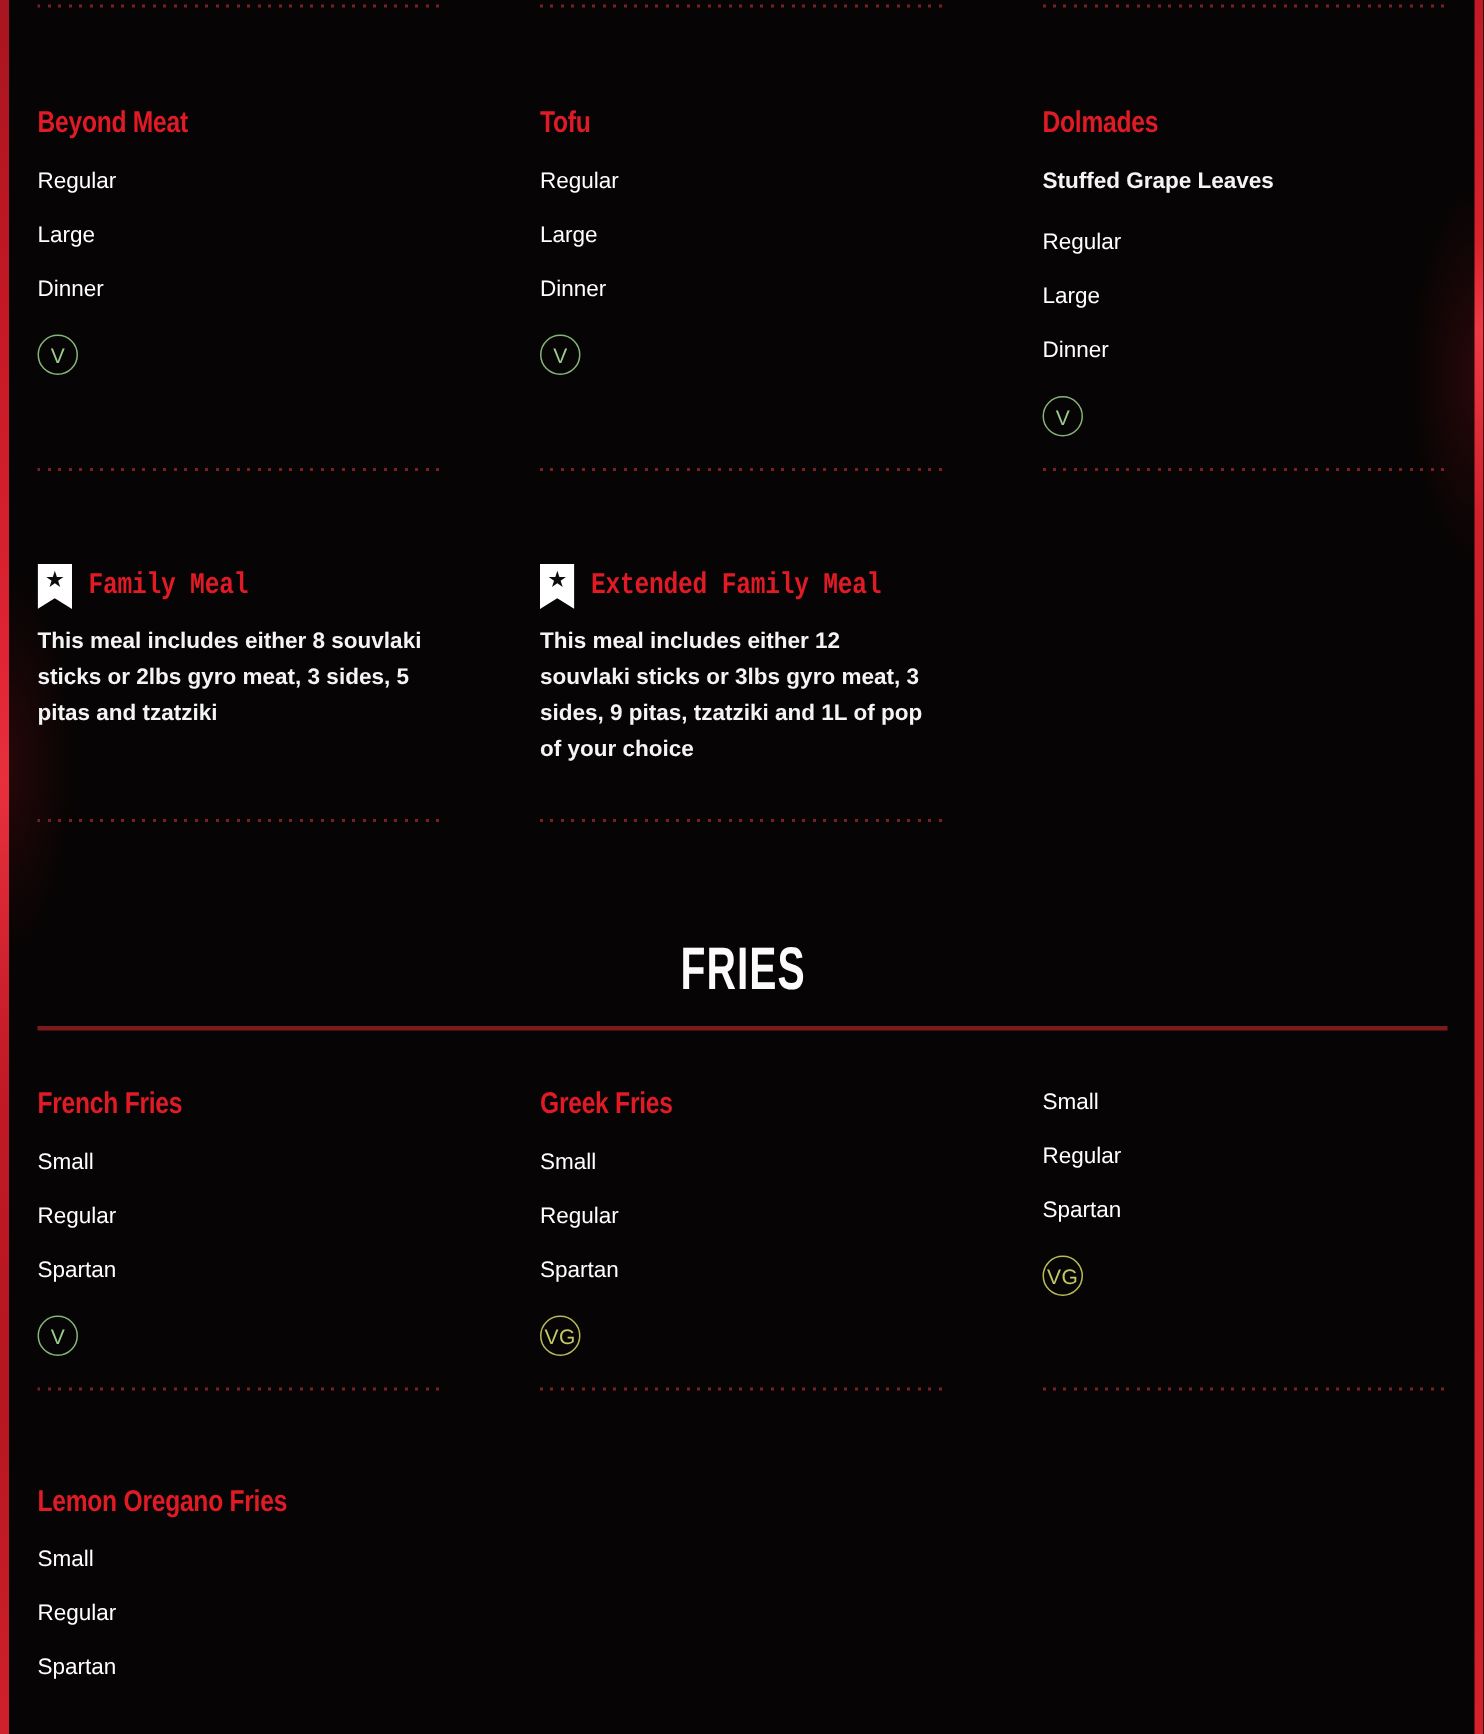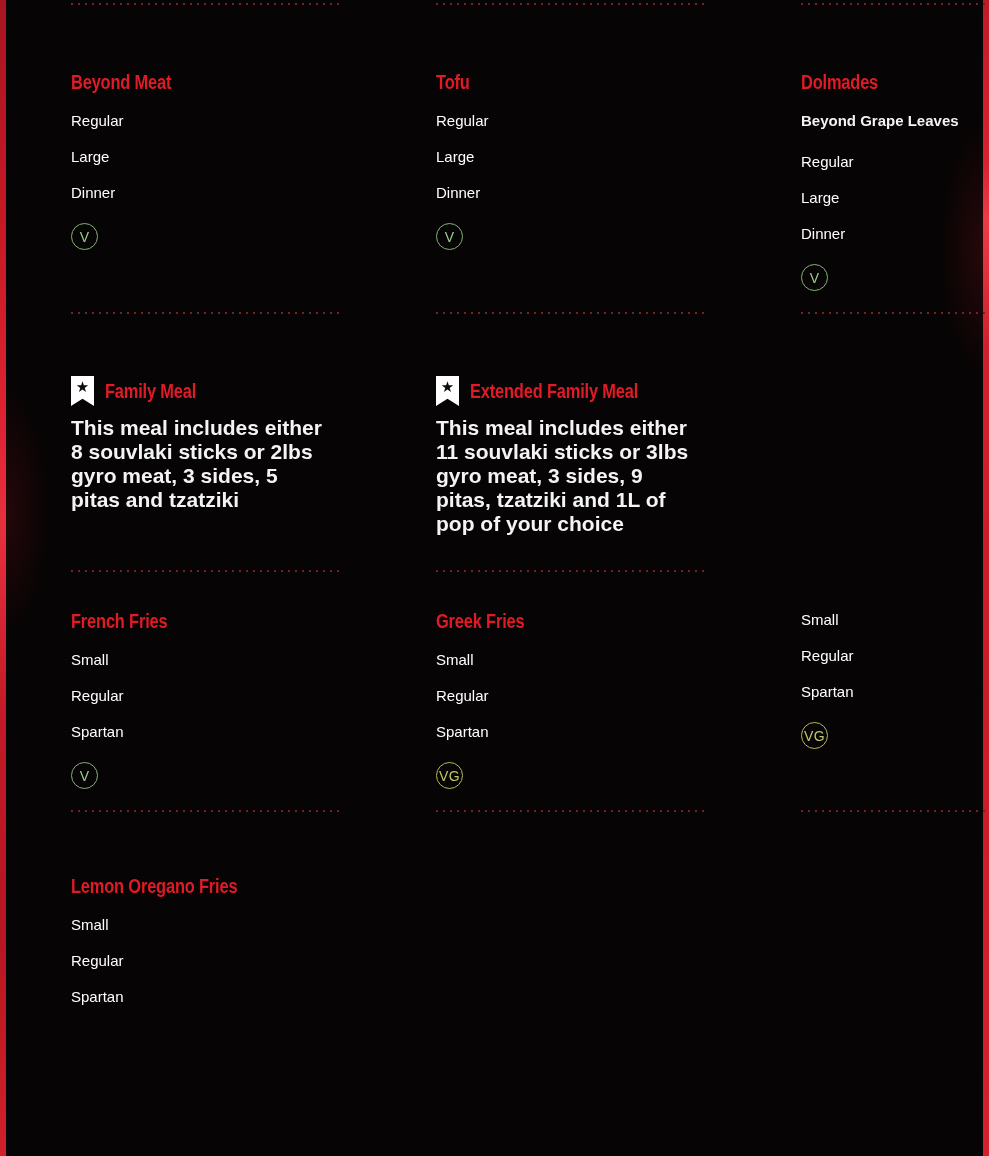--- a/index.html
+++ b/index.html
@@ -20,21 +20,21 @@
     background: linear-gradient(180deg,#c01a26 0%,#d8222e 14%,#ef3a45 19%,#d0202b 30%,#c81c27 60%,#d4212c 100%);
   }
   .glow { position: absolute; z-index: 0; pointer-events: none; }
   .glow-l { left: -40px; top: 380px; width: 90px; height: 260px;
     background: radial-gradient(closest-side, rgba(120,15,22,.28), transparent); }
   .glow-r { right: -40px; top: 120px; width: 90px; height: 260px;
     background: radial-gradient(closest-side, rgba(140,18,26,.25), transparent); }
 
   .content { position: relative; z-index: 2; margin-left: 25px; width: 940px; }
 
-  .row { display: grid; grid-template-columns: 270px 270px 270px; column-gap: 95px; margin-left: 46px; }
+  .row { display: grid; grid-template-columns: 270px 270px 270px; column-gap: 65px; }
   .cell { display: flex; flex-direction: column; align-items: flex-start; }
 
   .dotted {
     height: 2px; width: 100%; margin-top: auto;
     background-image: repeating-linear-gradient(90deg, #7a1f22 0 2px, transparent 2px 7px);
   }
   .row0 .cell { height: 5px; padding-top: 3px; }
 
   .row1 .cell { padding-top: 65px; }
   .row2 .cell { padding-top: 62px; }
@@ -49,28 +49,28 @@
 
   .badge {
     width: 27px; height: 27px; border-radius: 50%;
     display: flex; align-items: center; justify-content: center;
     margin: 5px 0 21px; font-weight: 400;
   }
   .badge.v  { border: 1.5px solid #85b478; color: #9ccb8e; font-size: 14px; }
   .badge.vg { border: 1.5px solid #b6ba58; color: #c3c765; font-size: 14px; letter-spacing: .3px; }
 
   .feat-head { display: flex; align-items: center; gap: 11px; height: 30px; margin-bottom: 10px; }
-  .feat-head .title { margin: 0; }
+  .feat-head .title { margin: 0; font-family: Liberation Mono, monospace; }
   .ribbon {
     width: 23px; height: 30px; background: #fff; flex: 0 0 auto;
     clip-path: polygon(0 0, 100% 0, 100% 100%, 50% 76%, 0 100%);
     display: flex; align-items: flex-start; justify-content: center;
   }
   .ribbon .star { color: #0c0c0c; font-size: 15px; line-height: 21px; }
-  .meal-desc { max-width: 258px; font-size: 21px; line-height: 24px; color: #f4f4f4; font-weight: 700; margin: 0 0 34px; }
+  .meal-desc { max-width: 258px; font-size: 15px; line-height: 24px; color: #f4f4f4; font-weight: 700; margin: 0 0 34px; }
 
   .section-head { padding-top: 75px; text-align: center; }
   .section-title { color: #fbfbfb; font-size: 40px; line-height: 46px; font-weight: 700; }
   .cond-big { display: inline-block; transform: scaleX(.68); transform-origin: center; letter-spacing: 1px; white-space: nowrap; }
   .redline { height: 3px; width: 100%; border: none; background: #7c1b1b; margin-top: 15px; }
 
   .greek-desc { margin-bottom: 19px; }
 </style>
 </head>
 <body>
@@ -106,21 +106,21 @@
     <div class="cell">
       <h3 class="title"><span class="cond">Tofu</span></h3>
       <div class="opt">Regular</div>
       <div class="opt">Large</div>
       <div class="opt">Dinner</div>
       <span class="badge v">V</span>
       <div class="dotted"></div>
     </div>
     <div class="cell">
       <h3 class="title"><span class="cond">Dolmades</span></h3>
-      <div class="desc">Beyond Grape Leaves</div>
+      <div class="desc">Stuffed Grape Leaves</div>
       <div class="opt">Regular</div>
       <div class="opt">Large</div>
       <div class="opt">Dinner</div>
       <span class="badge v">V</span>
       <div class="dotted"></div>
     </div>
   </div>
 
   <div class="row row2">
     <div class="cell">
@@ -133,26 +133,30 @@
       <p class="meal-desc">This meal includes either 8 souvlaki sticks or 2lbs gyro meat, 3 sides, 5 pitas and tzatziki</p>
       <div class="dotted"></div>
     </div>
     <div class="cell">
       <div class="feat-head">
         <span class="ribbon">
             <span class="star">★</span>
           </span>
         <h3 class="title"><span class="cond">Extended Family Meal</span></h3>
       </div>
-      <p class="meal-desc">This meal includes either 11 souvlaki sticks or 3lbs gyro meat, 3 sides, 9 pitas, tzatziki and 1L of pop of your choice</p>
+      <p class="meal-desc">This meal includes either 12 souvlaki sticks or 3lbs gyro meat, 3 sides, 9 pitas, tzatziki and 1L of pop of your choice</p>
       <div class="dotted"></div>
     </div>
     <div class="cell"></div>
   </div>
 
+  <div class="section-head">
+    <h2 class="section-title"><span class="cond-big">FRIES</span></h2>
+    <hr class="redline">
+  </div>
 
   <div class="row row3">
     <div class="cell">
       <h3 class="title"><span class="cond">French Fries</span></h3>
       <div class="opt">Small</div>
       <div class="opt">Regular</div>
       <div class="opt">Spartan</div>
       <span class="badge v">V</span>
       <div class="dotted"></div>
     </div>

